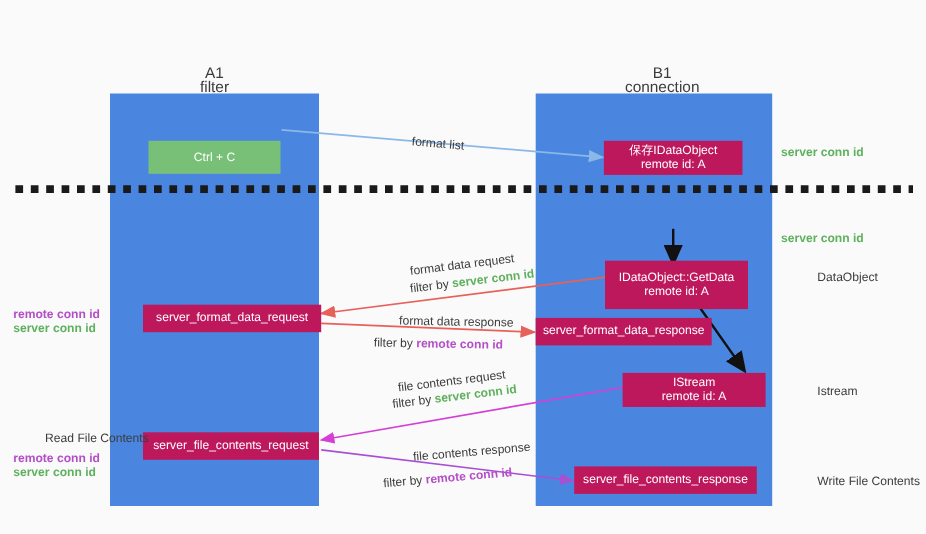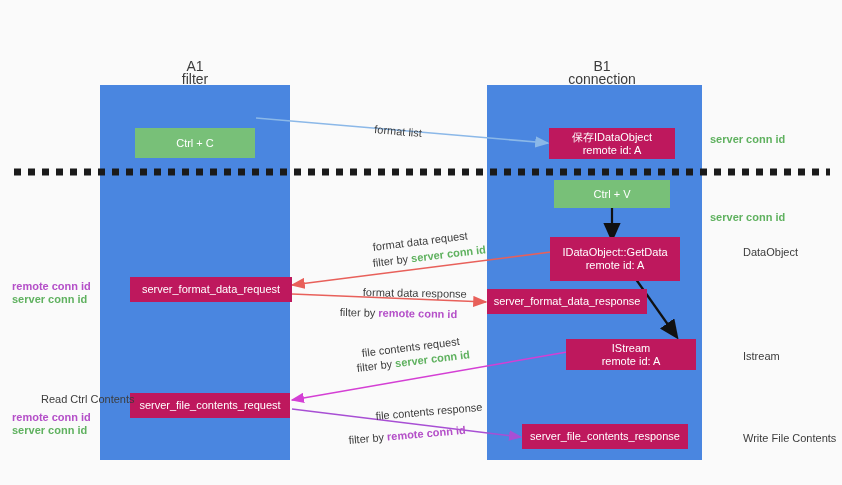--- a/index.html
+++ b/index.html
@@ -108,21 +108,20 @@
     <line x1="292" y1="409" x2="521" y2="437" stroke="#a84fd4" stroke-width="1.5" marker-end="url(#ah-purple)"></line>
 
     <line x1="14" y1="172" x2="830" y2="172" stroke="#1a1a1a" stroke-width="7" stroke-dasharray="7 7"></line>
   </svg>
 
   <div class="node green" style="left:135px;top:104px;width:120px;height:30px;margin-top:24px;">Ctrl + C</div>
 
   <div class="node orange" style="left:549px;top:128px;width:126px;height:31px;">保存IDataObject
 remote id: A</div>
 
-  <div class="node green" style="left:554px;top:180px;width:116px;height:28px;">Ctrl + V</div>
 
   <div class="node orange" style="left:550px;top:237px;width:130px;height:44px;">IDataObject::GetData
 remote id: A</div>
 
   <div class="node orange" style="left:130px;top:277px;width:162px;height:25px;">server_format_data_request</div>
 
   <div class="node orange" style="left:487px;top:289px;width:160px;height:25px;">server_format_data_response</div>
 
   <div class="node orange" style="left:566px;top:339px;width:130px;height:31px;">IStream
 remote id: A</div>
@@ -155,17 +154,17 @@
 
   <div class="ann green" style="left:710px;top:132px;">server conn id</div>
   <div class="ann green" style="left:710px;top:210px;">server conn id</div>
   <div class="ann plain" style="left:711px;top:245px;">DataObject</div>
   <div class="ann plain" style="left:711px;top:349px;">Istream</div>
   <div class="ann plain" style="left:711px;top:431px;">Write File Contents</div>
 
   <div class="ann purple" style="left:12px;top:279px;">remote conn id</div>
   <div class="ann green" style="left:12px;top:292px;">server conn id</div>
 
-  <div class="ann plain" style="left:9px;top:392px;">Read Ctrl Contents</div>
+  <div class="ann plain" style="left:9px;top:392px;">Read File Contents</div>
   <div class="ann purple" style="left:12px;top:410px;">remote conn id</div>
   <div class="ann green" style="left:12px;top:423px;">server conn id</div>
 
 </div>
 
 </body></html>

